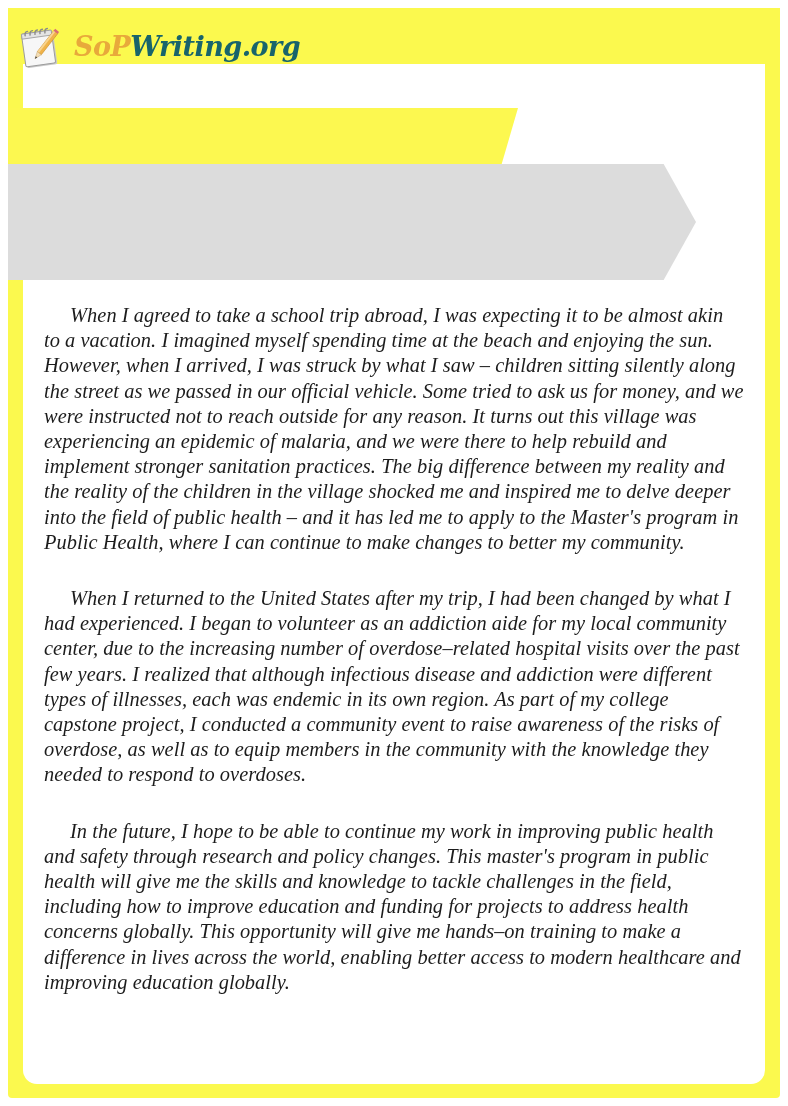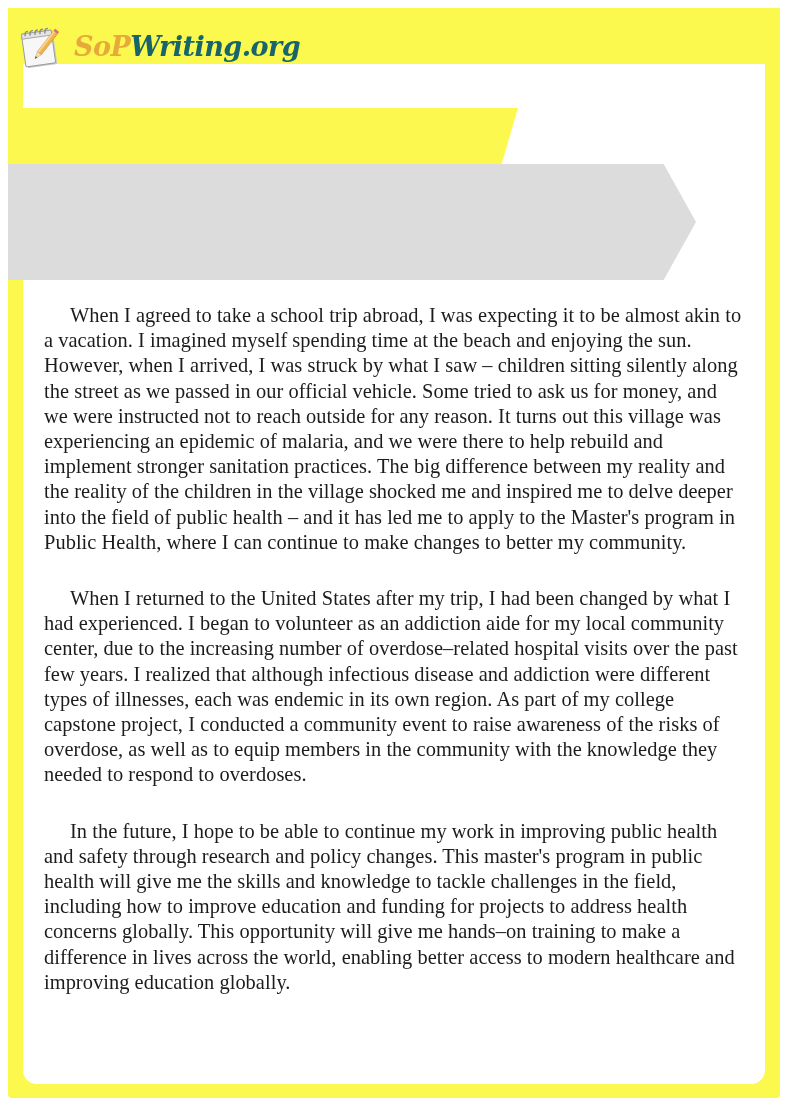--- a/index.html
+++ b/index.html
@@ -135,20 +135,21 @@
     transform-origin: left top;
   }
 
   
   #essay-body {
     position: absolute;
     left: 44px;
     top: 303px;
     width: 700px;
     z-index: 6;
+    font-style: italic;
   }
   .essay-paragraph {
     margin: 0 0 31px 0;
     font-family: "Liberation Serif", serif;
     font-size: 20.4px;
     line-height: 25.2px;
     color: #1c1c1c;
     text-indent: 26px;
     text-align: left;
     letter-spacing: 0.05px;

